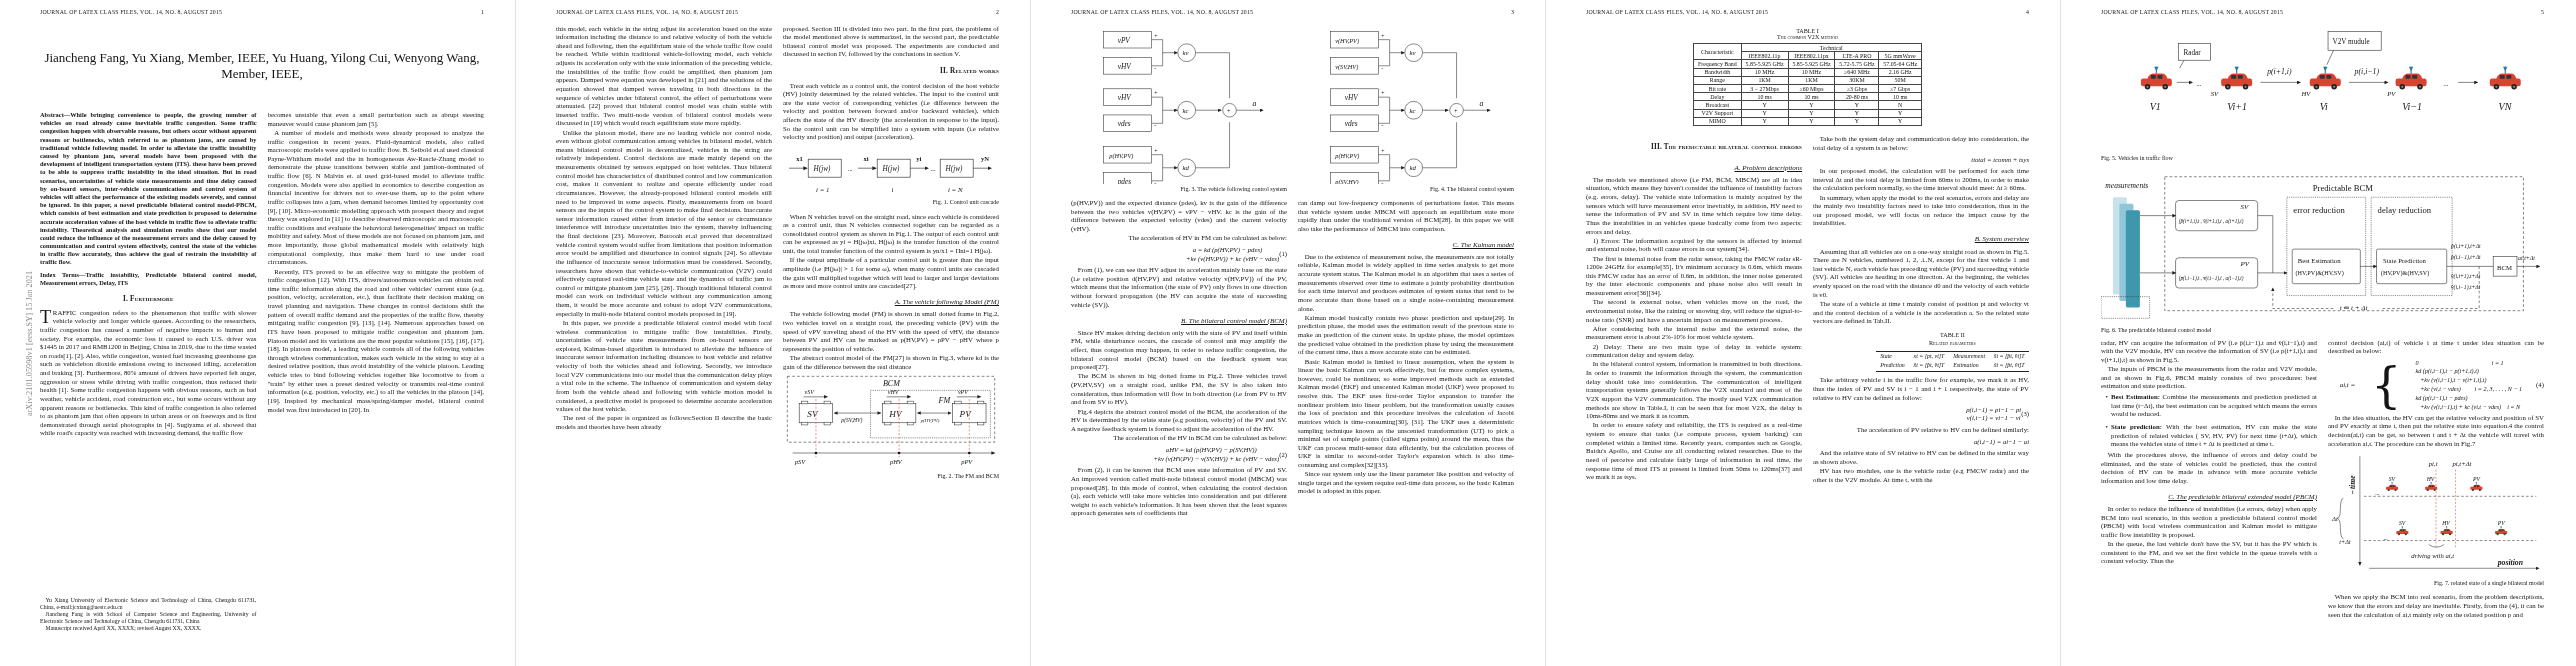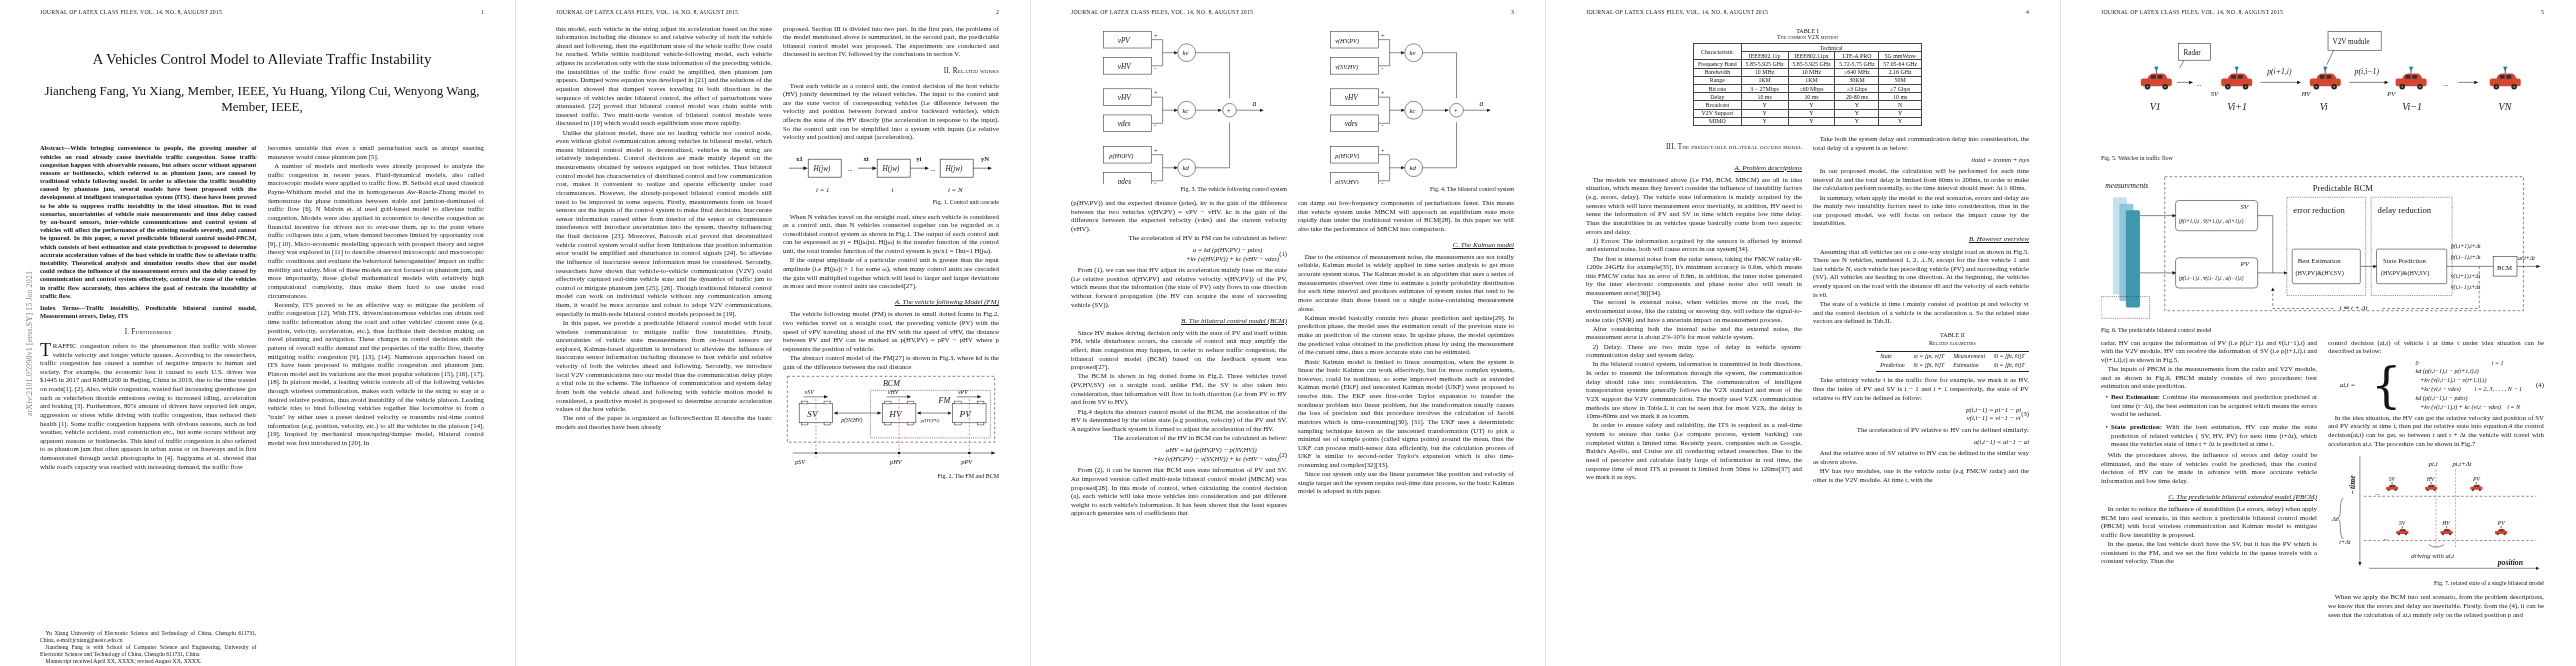--- a/index.html
+++ b/index.html
@@ -7,21 +7,21 @@
   body{width:2576px;height:667px;background:#fff;font-family:"Liberation Serif","DejaVu Serif",serif;color:var(--ink);overflow:hidden;}
   .spread{display:flex;width:2576px;height:667px;}
   .sheet{position:relative;width:515px;height:667px;background:#fff;overflow:hidden;border-left:0.6px solid #e2e2e2;}
   .sheet:first-child{border-left:none;}
   .phead{position:absolute;top:9px;left:40px;right:31px;display:flex;justify-content:space-between;font-size:5.8px;letter-spacing:0.2px;}
   .pbody{position:absolute;top:24.5px;left:40px;right:31px;bottom:4.4px;}
   .cols{display:flex;gap:11px;height:100%;}
   .col{flex:1;min-width:0;display:flex;flex-direction:column;text-align:justify;font-size:6.8px;line-height:1.27;overflow:hidden;align-items:flex-end;}
   .col p{margin-bottom:0.6px;}
   p.ind{text-indent:6.7px;}
-  .sec{text-align:center;font-variant:small-caps;font-size:7.2px;letter-spacing:0.2px;margin:7.8px 0 5px;}
+  .sec{text-align:center;font-variant:small-caps;font-size:7.2px;letter-spacing:0.2px;margin:7.8px 0 5px;font-weight:bold;}
   .ssec{font-style:italic;font-size:7px;margin:6.7px 0 3.3px;text-decoration:underline;}
   .abstract{font-weight:bold;font-size:6.4px;line-height:1.28;}
   .iterms{font-weight:bold;font-size:6.4px;margin-top:3.9px;}
   .dropcap{float:left;font-size:18.3px;line-height:15px;padding:1.1px 1.7px 0 0;}
   .fns{margin-top:auto;font-size:5.7px;line-height:1.25;border-top:none;padding-top:3.3px;}
   .fns div{text-indent:5.6px;}
   .titleblock{text-align:center;margin:25.6px 0 29px;}
   h1.ptitle{font-weight:normal;font-size:15px;line-height:1.25;margin:0 33px 14.5px;}
   .authors{font-size:13px;}
   .arxiv{position:absolute;left:-82px;top:339px;transform:rotate(-90deg);transform-origin:center;white-space:nowrap;color:#8a8a8a;font-size:8.3px;width:222px;text-align:center;}
@@ -80,21 +80,20 @@
 <div class="spread">
 
   <section class="sheet">
     <div class="arxiv">arXiv:2101.05998v1  [eess.SY]  15 Jan 2021</div>
     <div class="phead">
       <span>JOURNAL OF LATEX CLASS FILES, VOL. 14, NO. 8, AUGUST 2015</span>
       <span>1</span>
     </div>
     <div class="pbody">
       <div class="titleblock">
-        <h1 class="ptitle">A Vehicles Control Model to Alleviate Traffic Instability</h1>
         <div class="authors">Jiancheng Fang, Yu Xiang, Member, IEEE, Yu Huang, Yilong Cui, Wenyong Wang, Member, IEEE,</div>
       </div>
       <div class="cols" style="height:calc(100% - 117px);">
         <div class="col">
           <div class="flow">
             <p class="abstract">Abstract—While bringing convenience to people, the growing number of vehicles on road already cause inevitable traffic congestion. Some traffic congestion happen with observable reasons, but others occur without apparent reasons or bottlenecks, which referred to as phantom jams, are caused by traditional vehicle following model. In order to alleviate the traffic instability caused by phantom jam, several models have been proposed with the development of intelligent transportation system (ITS). these have been proved to be able to suppress traffic instability in the ideal situation. But in road scenarios, uncertainties of vehicle state measurements and time delay caused by on-board sensors, inter-vehicle communications and control system of vehicles will affect the performance of the existing models severely, and cannot be ignored. In this paper, a novel predictable bilateral control model-PBCM, which consists of best estimation and state prediction is proposed to determine accurate acceleration values of the host vehicle in traffic flow to alleviate traffic instability. Theoretical analysis and simulation results show that our model could reduce the influence of the measurement errors and the delay caused by communication and control system effectively, control the state of the vehicles in traffic flow accurately, thus achieve the goal of restrain the instability of traffic flow.</p>
             <p class="iterms">Index Terms—Traffic instability, Predictable bilateral control model, Measurement errors, Delay, ITS</p>
             <div class="sec">I. Furthermore</div>
             <p><span class="dropcap">T</span><span>RAFFIC congestion refers to the phenomenon that traffic with slower vehicle velocity and longer vehicle queues. According to the researchers, traffic congestion has caused a number of negative impacts to human and society. For example, the economic loss it caused to each U.S. driver was $1445 in 2017 and RMB1200 in Beijing, China in 2019, due to the time wasted on roads[1], [2]. Also, while congestion, wasted fuel increasing greenhouse gas such as vehiclebon dioxide emissions owing to increased idling, acceleration and braking [3]. Furthermore, 80% amount of drivers have reported felt anger, aggression or stress while driving with traffic congestion, thus reduced their health [1]. Some traffic congestion happens with obvious reasons, such as bad weather, vehicle accident, road construction etc., but some occurs without any apparent reasons or bottlenecks. This kind of traffic congestion is also referred to as phantom jam that often appears in urban areas or on freeways and is first demonstrated through aerial photographs in [4]. Sugiyama et al. showed that while road's capacity was reached with increasing demand, the traffic flow</span></p>
           </div>
@@ -420,39 +419,39 @@
                 <td>Y</td>
                 <td>Y</td>
                 <td>Y</td>
                 <td>Y</td>
               </tr>
             </tbody>
           </table>
       </div>
       <div class="cols" style="height:calc(100% - 137px);">
         <div class="col">
-          <div class="sec">III. The predictable bilateral occurs model</div>
+          <div class="sec">III. The predictable bilateral control errors</div>
           <div class="ssec">A. Problem descriptions</div>
           <p class="ind">The models we mentioned above (i.e FM, BCM, MBCM) are all in idea situation, which means they haven't consider the influence of instability factors (e.g. errors, delay). The vehicle state information is mainly acquired by the sensors which will have measurement error inevitably, in addition, HV need to sense the information of PV and SV in time which require low time delay. Thus the instabilities in an vehicles queue basically come from two aspects: errors and delay.</p>
           <p class="ind">1) Errors: The information acquired by the sensors is affected by internal and external noise, both will cause errors in our system[34].</p>
           <p class="ind">The first is internal noise from the radar sensor, taking the FMCW radar sR-1200e 24GHz for example[35], It's minimum accuracy is 0.6m, which means this FMCW radar has an error of 0.6m, in addition, the inner noise generated by the inter electronic components and phase noise also will result in measurement error[36][34].</p>
           <p class="ind">The second is external noise, when vehicles move on the road, the environmental noise, like the raining or snowing day, will reduce the signal-to-noise ratio (SNR) and have a uncertain impact on measurement process.</p>
           <p class="ind">After considering both the internal noise and the external noise, the measurement error is about 2%-10% for most vehicle system.</p>
           <p class="ind">2) Delay: There are two main type of delay in vehicle system: communication delay and system delay.</p>
           <p class="ind">In the bilateral control system, information is transmitted in both directions. In order to transmit the information through the system, the communication delay should take into consideration. The communication of intelligent transportation systems generally follows the V2X standard and most of the V2X support the V2V communication. The mostly used V2X communication methods are show in Table.I, it can be seen that for most V2X, the delay is 10ms-80ms and we mark it as tcomm.</p>
           <p class="ind">In order to ensure safety and reliability, the ITS is required as a real-time system to ensure that tasks (i.e compute process, system barking) can completed within a limited time. Recently years, companies such as Google, Baidu's Apollo, and Cruise are all conducting related researches. Due to the need of perceive and calculate fairly large of information in real time, the response time of most ITS at present is limited from 50ms to 120ms[37] and we mark it as tsys.</p>
         </div>
         <div class="col">
           <p class="ind">Take both the system delay and communication delay into consideration, the total delay of a system is as below:</p>
           <div class="eq">
             <div class="ebody">ttotal = tcomm + tsys</div>
           </div>
           <p class="ind">In our proposed model, the calculation will be performed for each time interval Δt and the total delay is limited from 60ms to 200ms, in order to make the calculation perform normally, so the time interval should meet: Δt ≥ 60ms.</p>
           <p class="ind">In summary, when apply the model to the real scenarios, errors and delay are the mainly two instability factors need to take into consideration, thus in the our proposed model, we will focus on reduce the impact cause by the instabilities.</p>
-          <div class="ssec">B. However overview</div>
+          <div class="ssec">B. System overview</div>
           <p class="ind">Assuming that all vehicles are on a one-way straight road as shown in Fig.5. There are N vehicles, numbered 1, 2, .i..N, except for the first vehicle 1 and last vehicle N, each vehicle has preceding vehicle (PV) and succeeding vehicle (SV). All vehicles are heading in one direction. At the beginning, the vehicles evenly spaced on the road with the distance d0 and the velocity of each vehicle is v0.</p>
           <p class="ind">The state of a vehicle at time t mainly consist of position pt and velocity vt and the control decision of a vehicle is the acceleration a. So the related state vectors are defined in Tab.II.</p>
           <div style="margin:4.4px 0 4.4px;">
             <div class="tabcap">
               <span class="tname">TABLE II</span>
               <span class="tsub">Related parameters</span>
             </div>
             <table class="plain">
                 <tbody>
                   <tr>

